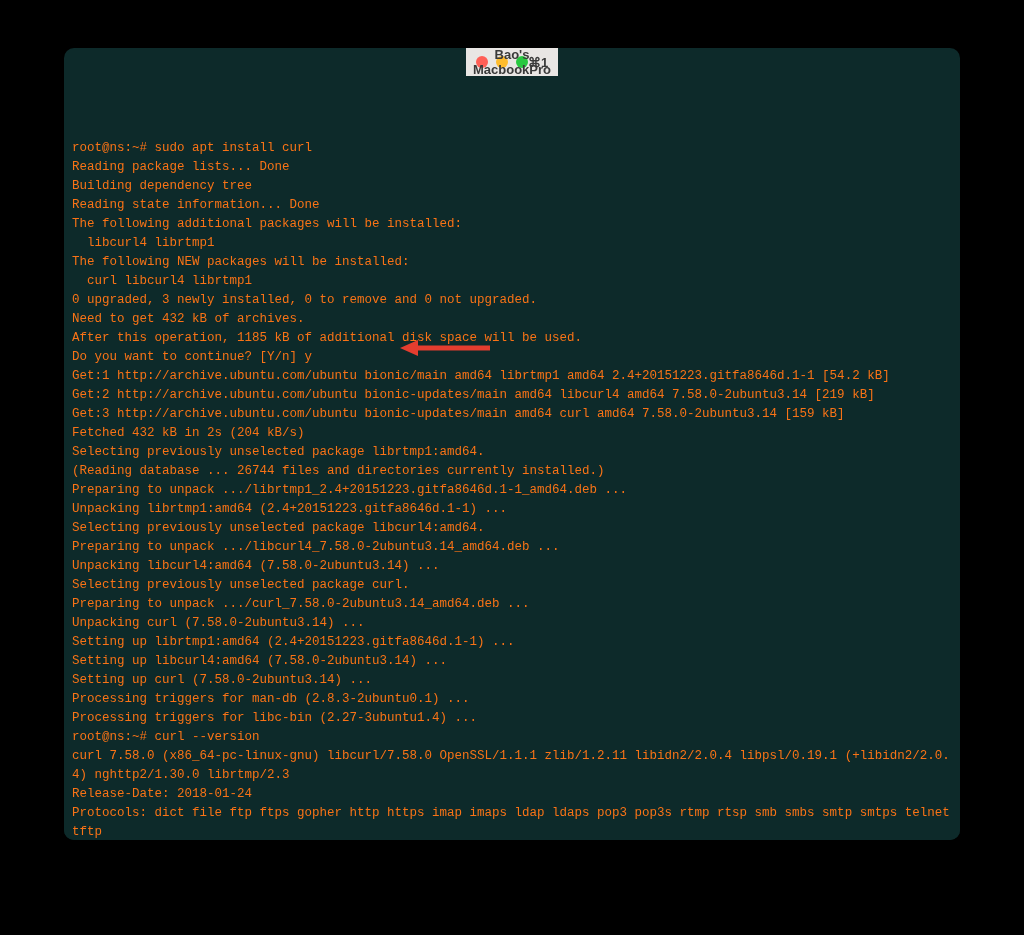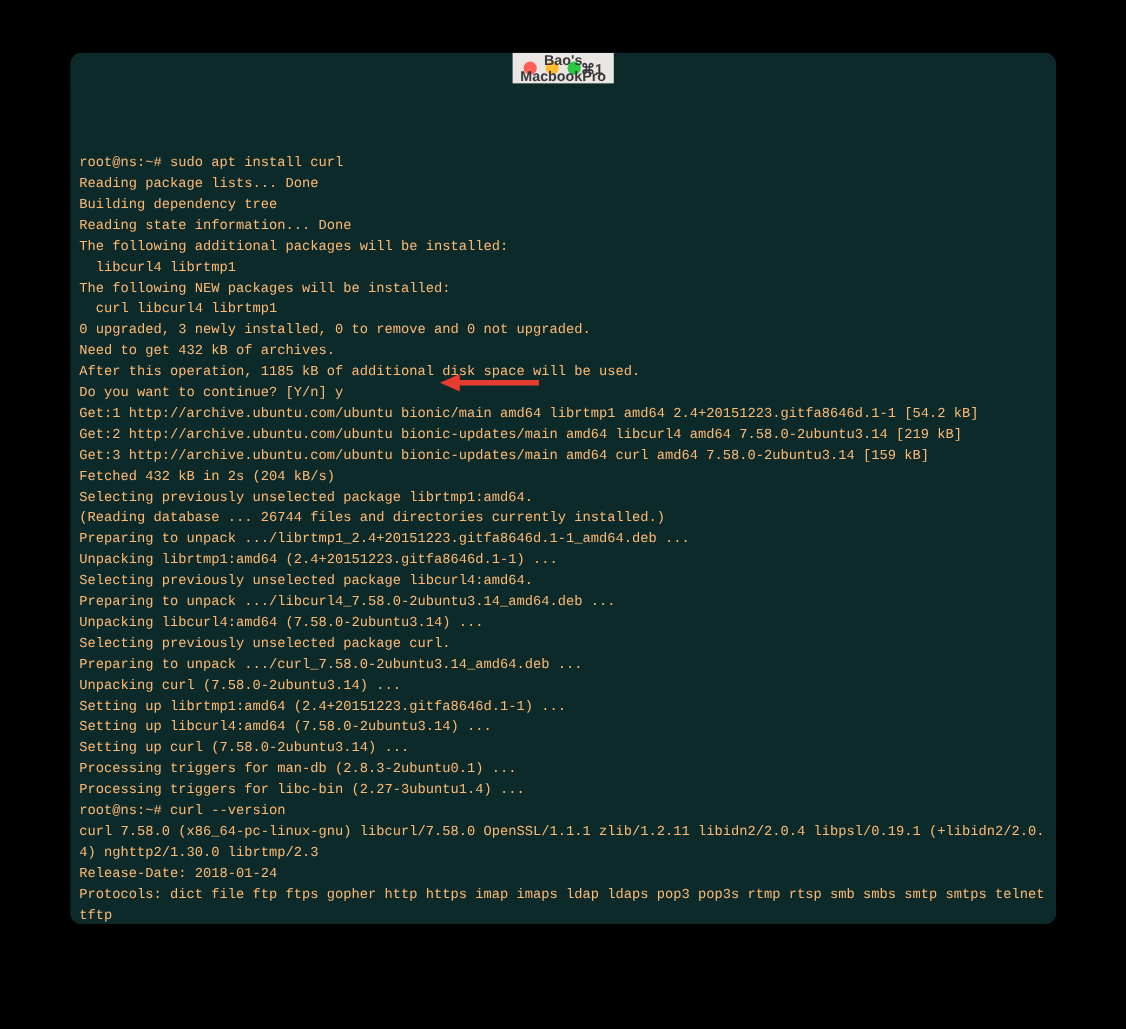--- a/index.html
+++ b/index.html
@@ -59,21 +59,21 @@
   .win-shortcut {
     margin-left: auto;
     font-family: -apple-system, "Helvetica Neue", Arial, sans-serif;
     font-size: 13px;
     font-weight: 600;
     color: #3a3a3a;
   }
   .terminal {
     flex: 1;
     background: #0d2a2a;
-    color: #fdba74;
+    color: #f97316;
     font-size: 12.5px;
     line-height: 19px;
     padding: 6px 8px 8px 8px;
     white-space: pre-wrap;
     word-break: break-all;
     position: relative;
   }
   .line { white-space: pre-wrap; }
   .arrow-annot {
     position: absolute;

